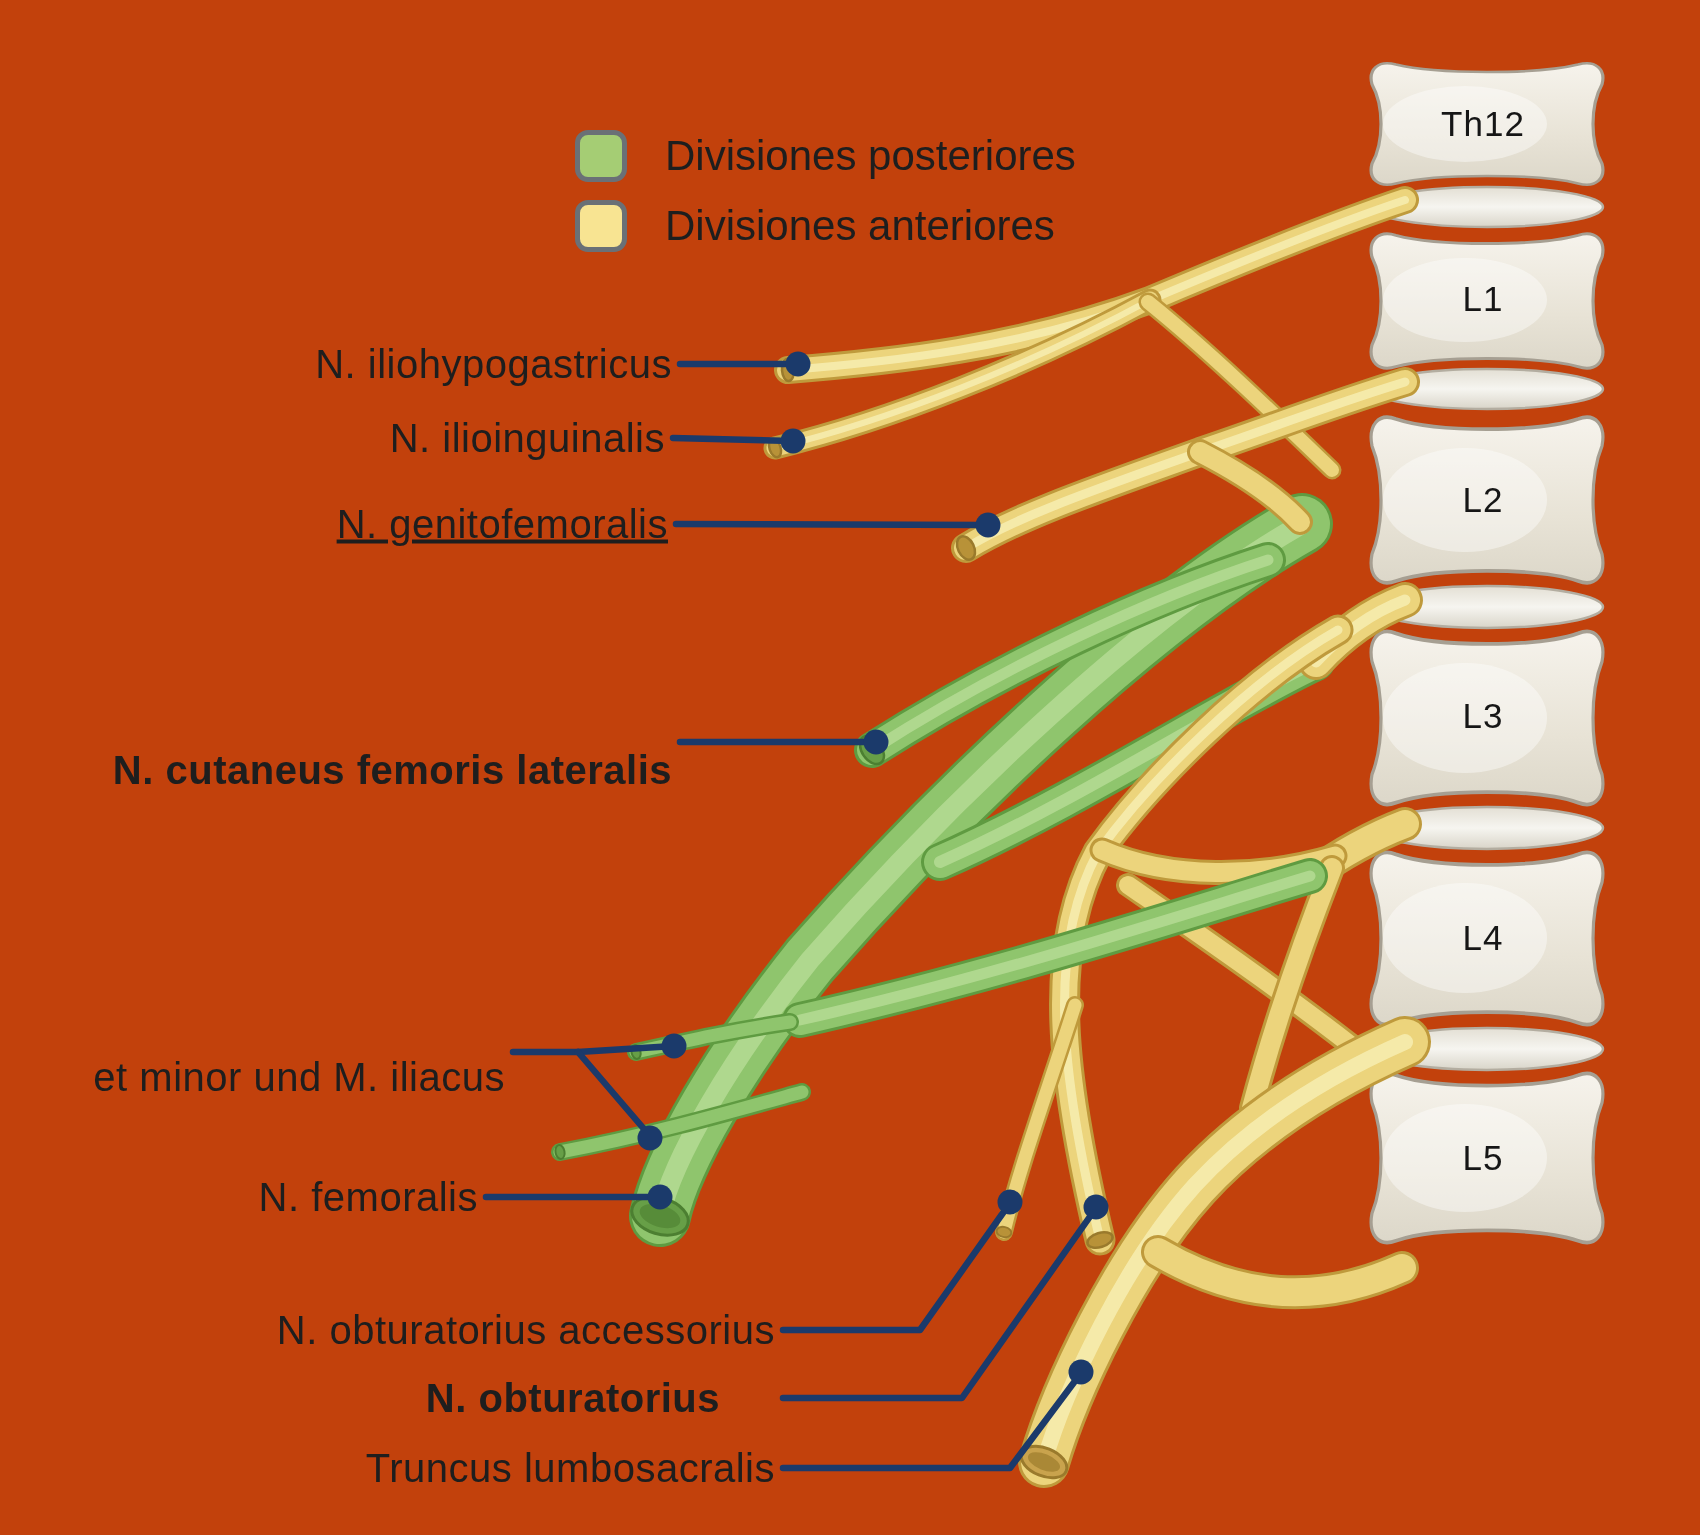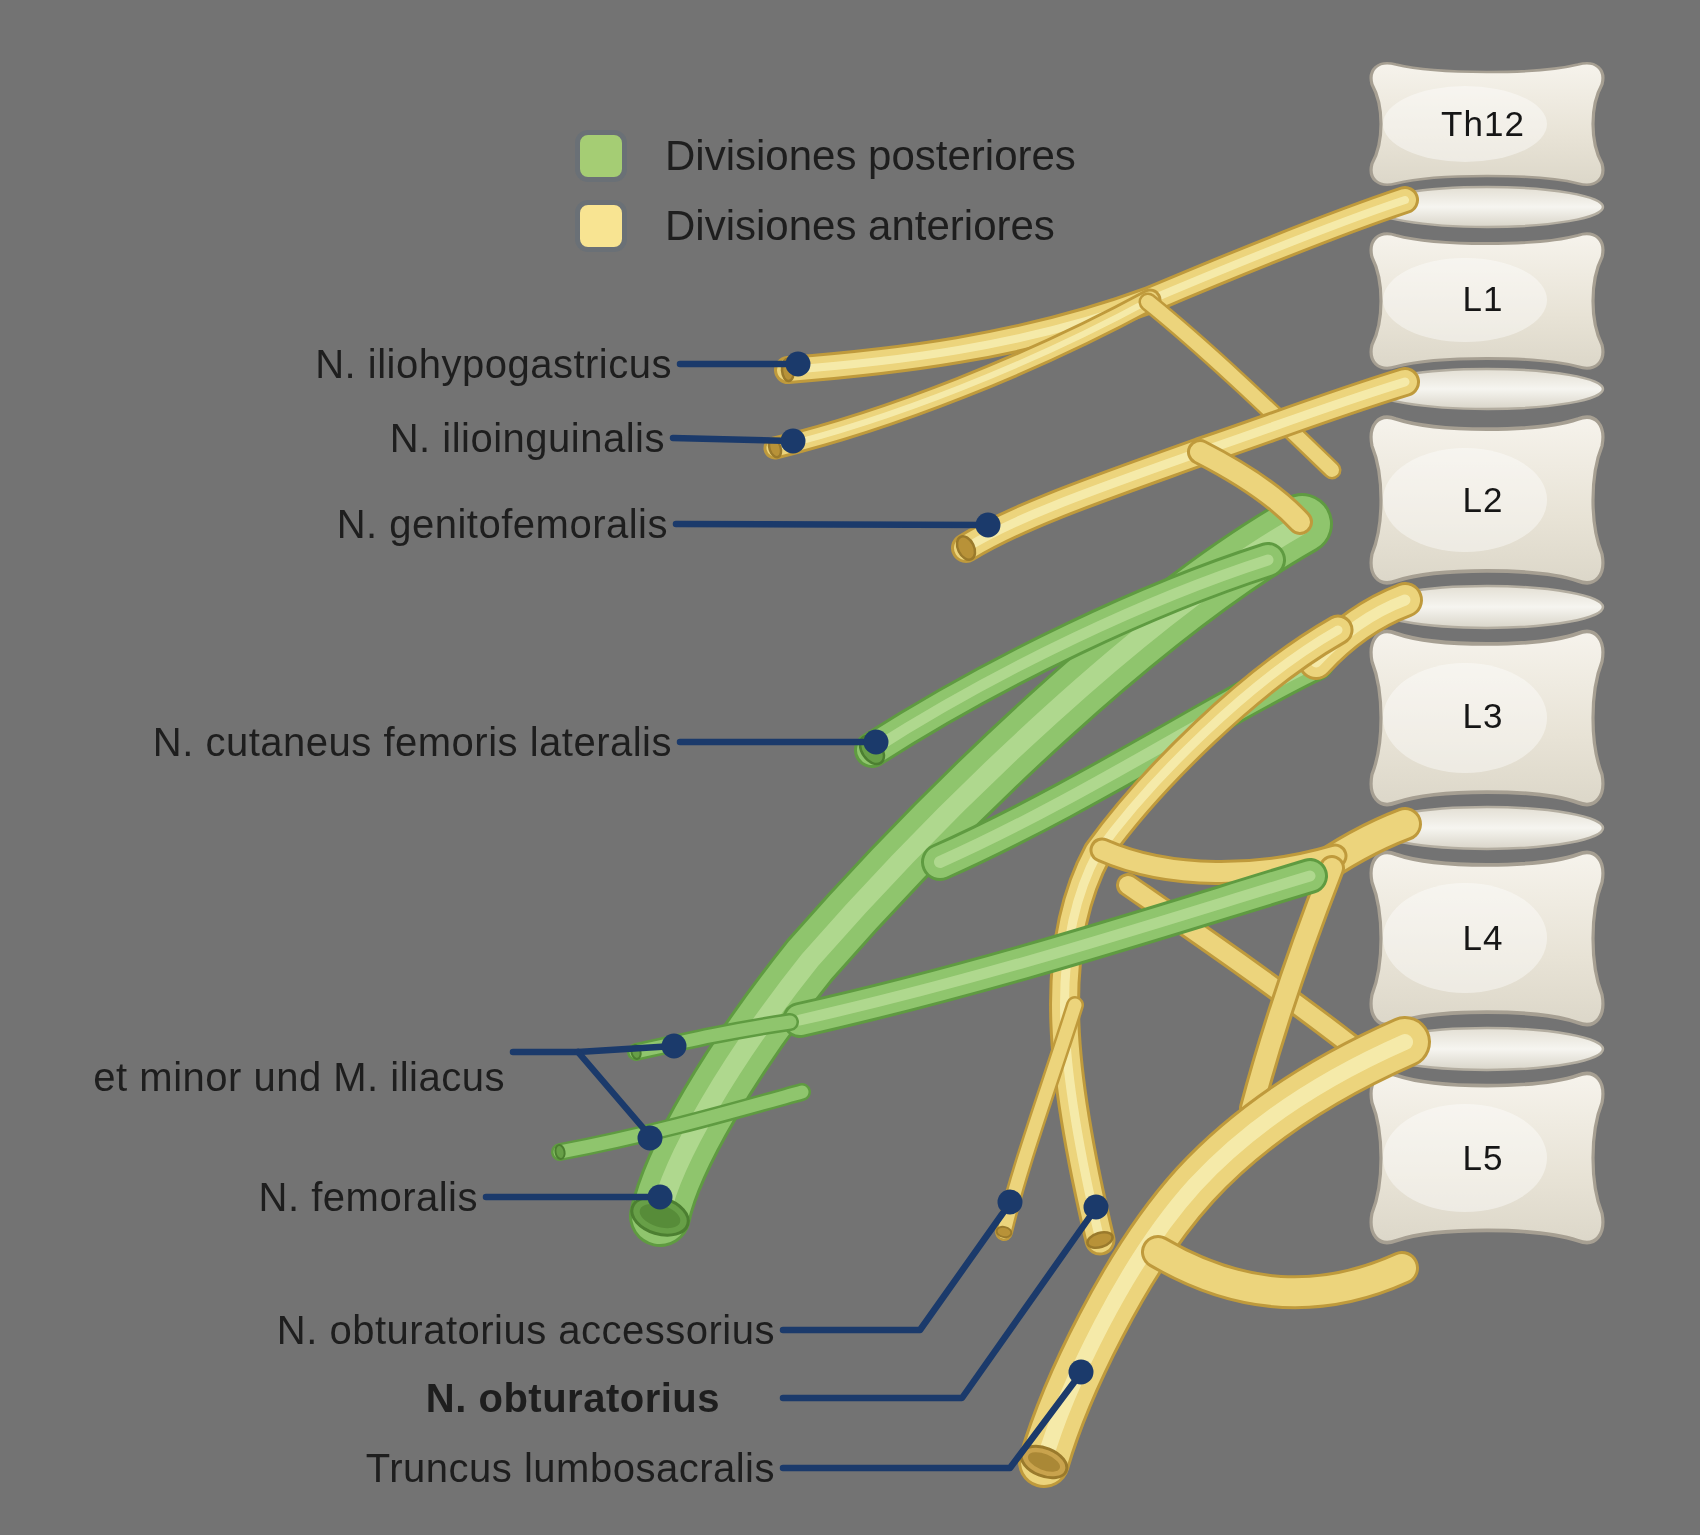--- a/index.html
+++ b/index.html
@@ -1,16 +1,16 @@
 <!DOCTYPE html>
 <html><head>
 <meta charset="utf-8">
 <style>
   html,body{margin:0;padding:0;background:#ffffff;font-family:"Liberation Sans",sans-serif;}
-  .stage{position:relative;width:1700px;height:1535px;background:#737373;overflow:hidden;}
+  .stage{position:relative;width:1700px;height:1535px;background:#c2410c;overflow:hidden;}
   .art{position:absolute;left:0;top:0;}
   .nlabel{position:absolute;transform:translateY(-50%);white-space:nowrap;
           font-size:40px;color:#1e1e1e;letter-spacing:.5px;text-align:left;}
   .vlabel{position:absolute;transform:translate(-50%,-50%);white-space:nowrap;
           font-size:35px;color:#161616;letter-spacing:1px;}
   .legend-swatch{position:absolute;width:52px;height:52px;border-radius:13px;
           border:5px solid #6a7076;box-sizing:border-box;}
   .legend-label{position:absolute;transform:translateY(-50%);white-space:nowrap;
           font-size:42px;color:#1e1e1e;}
   .tube{fill:none;stroke-linecap:round;stroke-linejoin:round;}
@@ -238,21 +238,21 @@
 
   <div class="vlabel" style="left:1483px;top:124px;">Th12</div>
   <div class="vlabel" style="left:1483px;top:299px;">L1</div>
   <div class="vlabel" style="left:1483px;top:500px;">L2</div>
   <div class="vlabel" style="left:1483px;top:716px;">L3</div>
   <div class="vlabel" style="left:1483px;top:938px;">L4</div>
   <div class="vlabel" style="left:1483px;top:1158px;">L5</div>
 
   <div class="nlabel" style="right:1028px;top:364px;">N. iliohypogastricus</div>
   <div class="nlabel" style="right:1035px;top:438px;">N. ilioinguinalis</div>
-  <div class="nlabel" style="right:1032px;top:524px;">N. genitofemoralis</div>
-  <div class="nlabel" style="right:1028px;top:742px;">N. cutaneus femoris lateralis</div>
+  <div class="nlabel" style="right:1032px;top:524px;text-decoration:underline;">N. genitofemoralis</div>
+  <div class="nlabel" style="right:1028px;top:770px;font-weight:bold;">N. cutaneus femoris lateralis</div>
   <div class="nlabel" style="right:1195px;top:1077px;">et minor und M. iliacus</div>
   <div class="nlabel" style="right:1222px;top:1197px;">N. femoralis</div>
   <div class="nlabel" style="right:925px;top:1330px;">N. obturatorius accessorius</div>
   <div class="nlabel" style="right:980px;top:1398px;font-weight:bold;">N. obturatorius</div>
   <div class="nlabel" style="right:925px;top:1468px;">Truncus lumbosacralis</div>
 
 </div>
 
 </body></html>

